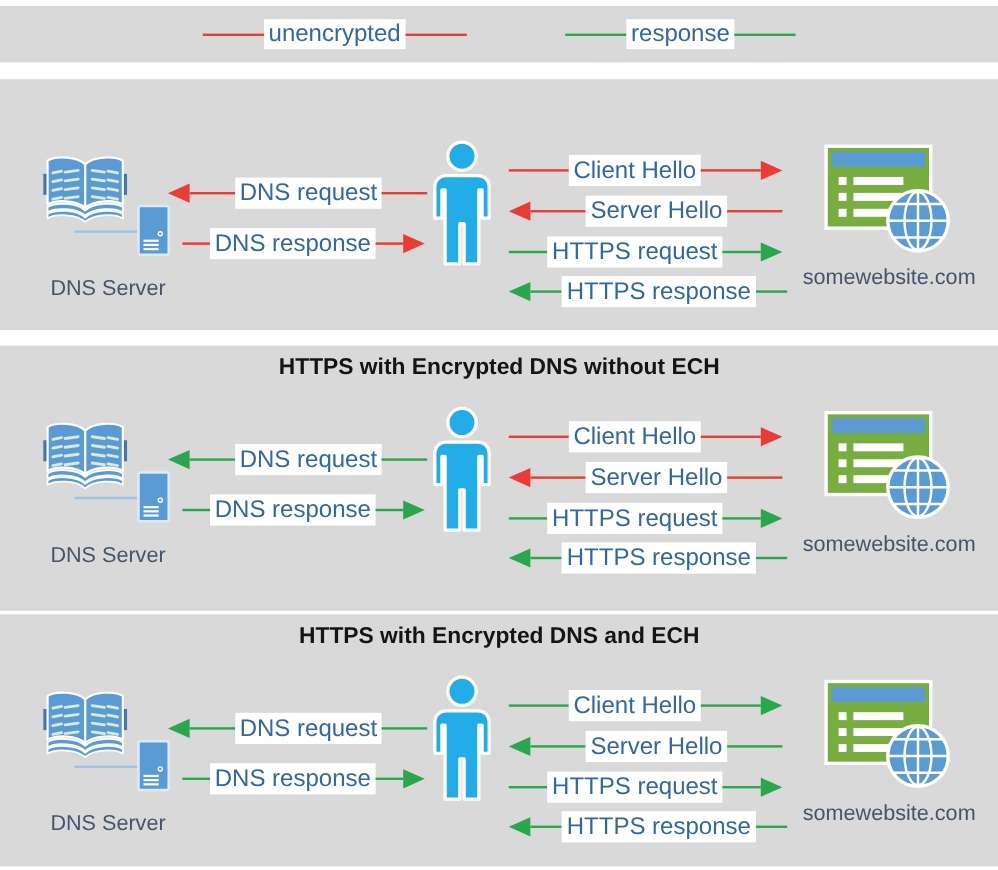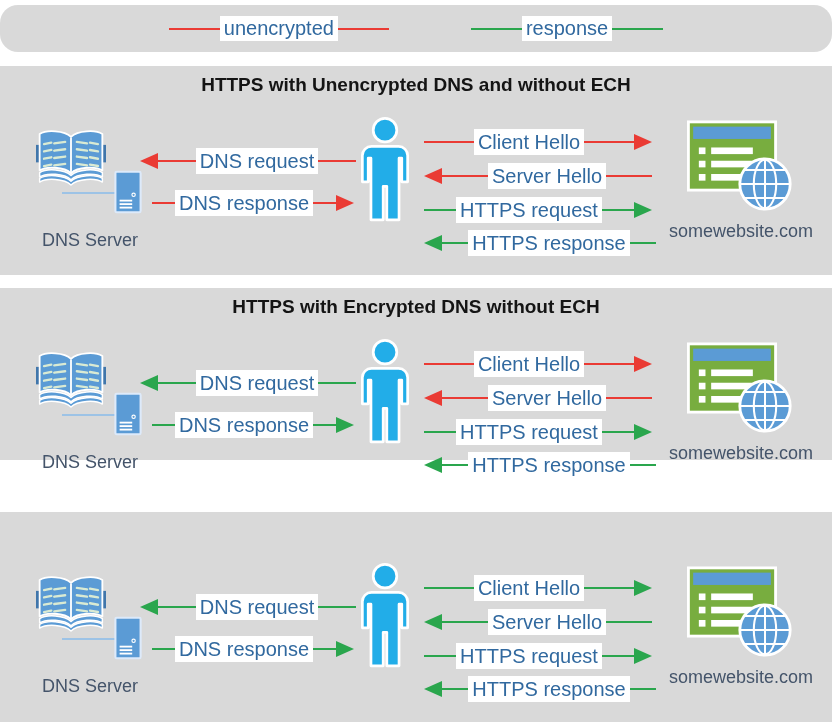--- a/index.html
+++ b/index.html
@@ -1,28 +1,28 @@
 <!DOCTYPE html>
 <html style="--panel-bg: #d9d9d9; --title-text: #141414; --label-text: #31699f; --caption-text: #44546a; --person-blue: #22ade8; --icon-blue: #5b9bd5; --website-green: #78ad3f; --page-line: #d9ead3; --connector: #9dc3e6;"><head>
 <meta charset="utf-8">
 <style>
   html,body{margin:0;padding:0;background:#ffffff;}
   .page{
     position:relative;width:832px;height:725px;overflow:hidden;background:#ffffff;
     font-family:"Liberation Sans", sans-serif;
   }
   .panel{position:absolute;left:0;width:832px;background:var(--panel-bg);}
-  .legend-panel{top:5px;height:47px;display:flex;align-items:center;justify-content:center;gap:82px;border-radius:18px;}
+  .legend-panel{top:5px;height:47px;display:flex;align-items:center;justify-content:center;gap:82px;}
   .legend-item{display:flex;align-items:center;}
   .legend-item .line{width:51px;height:2px;background:var(--c);}
   .legend-item .label{font-size:20px;line-height:25px;color:var(--label-text);background:#fff;padding:0 4px;white-space:nowrap;}
 
   .scenario{height:209px;}
   #panel-1{top:66px;height:209px;}
-  #panel-2{top:288px;height:172px;}
+  #panel-2{top:288px;height:221px;}
   #panel-3{top:512px;height:210px;}
 
   .p-title{position:absolute;top:8px;left:0;width:100%;margin:0;text-align:center;
     font-size:19px;font-weight:700;color:var(--title-text);}
 
   .abs{position:absolute;}
   .caption{position:absolute;font-size:18px;color:var(--caption-text);text-align:center;}
   .connector{position:absolute;height:2px;background:var(--connector);}
 
   
@@ -63,21 +63,20 @@
       <span class="line"></span>
     </div>
     <div class="legend-item" style="--c: #2aa64d;">
       <span class="line"></span>
       <span class="label">response</span>
       <span class="line"></span>
     </div>
   </section>
 
   <section class="panel scenario" id="panel-1">
-    <h2 class="p-title">HTTPS with Unencrypted DNS and without ECH</h2>
 
     <svg class="abs" style="left:36px;top:60px" width="70" height="64" viewBox="0 0 96 84">
       <rect class="book-tab" x="0" y="24" width="5" height="24"></rect>
       <rect class="book-tab" x="91" y="24" width="5" height="24"></rect>
       <path class="book-wave" d="M5 70 C14 64 39 65 48 74 C57 65 82 64 91 70 L91 75 C82 69 57 70 48 79 C39 70 14 69 5 75 Z"></path>
       <path class="book-wave" d="M5 62 C14 56 39 57 48 66 C57 57 82 56 91 62 L91 68 C82 62 57 63 48 72 C39 63 14 62 5 68 Z"></path>
       <path class="book-body" d="M48 13 C39 4 14 3 5 9 L5 59 C14 53 39 54 48 63 C57 54 82 53 91 59 L91 9 C82 3 57 4 48 13 Z"></path>
       <line class="spine" x1="48" y1="14" x2="48" y2="63"></line>
       <path class="book-line" d="M11 23 21 21 M25 22 40 20 M11 33 21 31 M25 32 40 30 M11 43 21 41 M25 42 40 40 M11 53 21 51 M25 52 40 50 M56 20 70 22 M74 21 85 23 M56 30 70 32 M74 31 85 33 M56 40 70 42 M74 41 85 43 M56 50 70 52 M74 51 85 53"></path>
     </svg>
@@ -245,20 +244,21 @@
       <ellipse class="globe-line" cx="30" cy="30" rx="12" ry="26"></ellipse>
       <line class="globe-line" x1="30" y1="4" x2="30" y2="56"></line>
       <line class="globe-line" x1="3.5" y1="30" x2="56.5" y2="30"></line>
       <line class="globe-line" x1="8" y1="15" x2="52" y2="15"></line>
       <line class="globe-line" x1="8" y1="45" x2="52" y2="45"></line>
     </svg>
     <div class="caption" style="left:656px;top:155px;width:170px">somewebsite.com</div>
   </section>
 
   <section class="panel scenario" id="panel-3">
+    <h2 class="p-title">HTTPS with Encrypted DNS and ECH</h2>
 
     <svg class="abs" style="left:36px;top:60px" width="70" height="64" viewBox="0 0 96 84">
       <rect class="book-tab" x="0" y="24" width="5" height="24"></rect>
       <rect class="book-tab" x="91" y="24" width="5" height="24"></rect>
       <path class="book-wave" d="M5 70 C14 64 39 65 48 74 C57 65 82 64 91 70 L91 75 C82 69 57 70 48 79 C39 70 14 69 5 75 Z"></path>
       <path class="book-wave" d="M5 62 C14 56 39 57 48 66 C57 57 82 56 91 62 L91 68 C82 62 57 63 48 72 C39 63 14 62 5 68 Z"></path>
       <path class="book-body" d="M48 13 C39 4 14 3 5 9 L5 59 C14 53 39 54 48 63 C57 54 82 53 91 59 L91 9 C82 3 57 4 48 13 Z"></path>
       <line class="spine" x1="48" y1="14" x2="48" y2="63"></line>
       <path class="book-line" d="M11 23 21 21 M25 22 40 20 M11 33 21 31 M25 32 40 30 M11 43 21 41 M25 42 40 40 M11 53 21 51 M25 52 40 50 M56 20 70 22 M74 21 85 23 M56 30 70 32 M74 31 85 33 M56 40 70 42 M74 41 85 43 M56 50 70 52 M74 51 85 53"></path>
     </svg>

